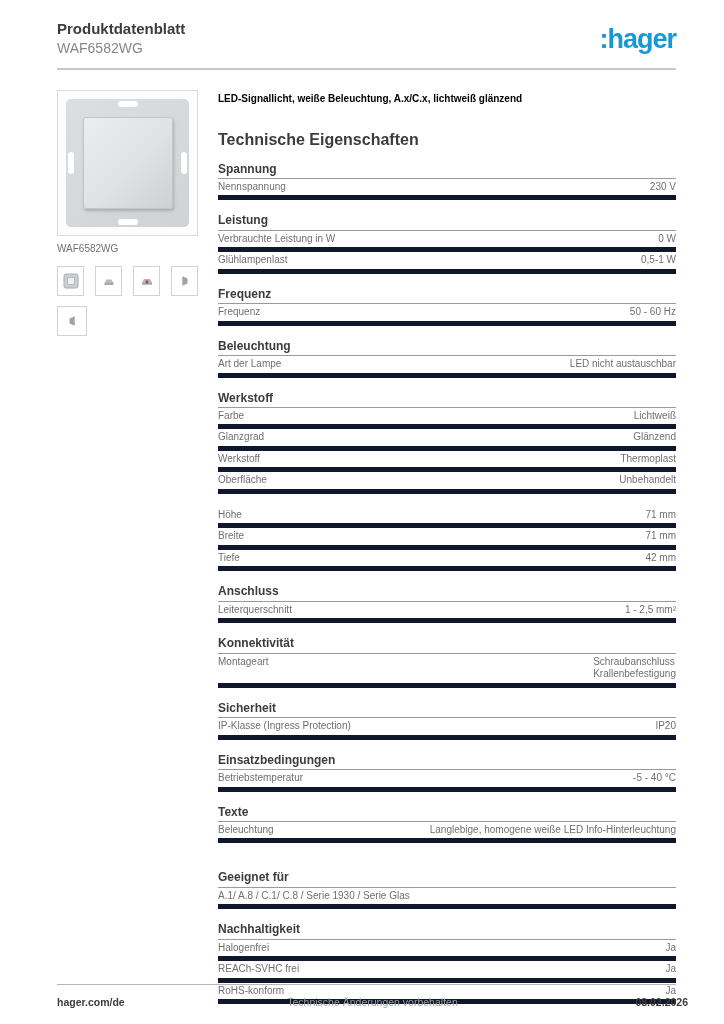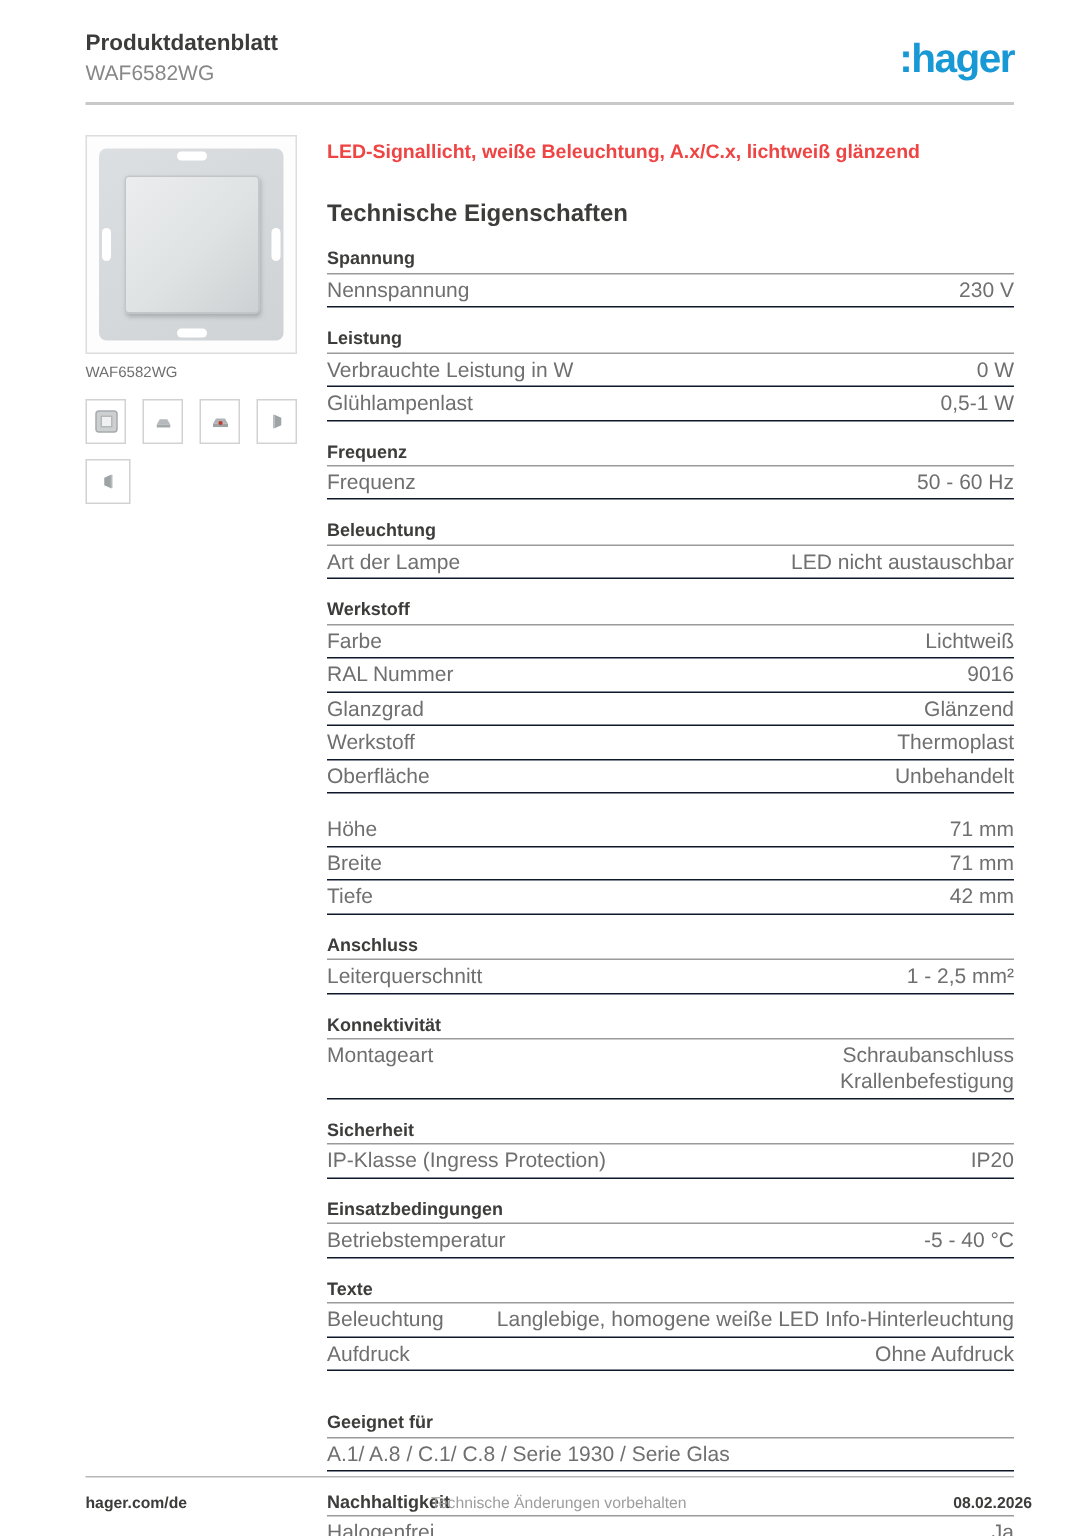--- a/index.html
+++ b/index.html
@@ -38,32 +38,32 @@
             box-shadow:1px 2px 3px rgba(120,125,128,.45); }
   .img-caption { margin-top:7px; font-size:10px; color:#706f6f; }
 
   
   .icon-grid { margin-top:12px; }
   .icon-row { display:flex; gap:11px; margin-bottom:10px; }
   .icon-box { width:28px; height:28px; border:1px solid #d2d2d2; background:#ffffff;
               display:flex; align-items:center; justify-content:center; }
 
   
-  .main-title { font-size:13px; font-weight:bold; color:#ef4444; margin:3px 0 0; line-height:1.25; }
+  .main-title { font-size:10px; font-weight:bold; color:#000000; margin:3px 0 0; line-height:1.25; }
   .sub-title  { font-size:16px; font-weight:bold; color:#3c3c3b; margin-top:25px; }
   .sections { margin-top:13px; }
   .spec-section { margin-bottom:13px; }
   .spec-section.gap-before { margin-top:27px; }
   .spec-section h3 { margin:0; font-size:12px; font-weight:bold; color:#3c3c3b;
                      padding-bottom:2px; border-bottom:1px solid #9a9a99; line-height:1.2; }
   .spec-row { display:flex; justify-content:space-between; align-items:flex-start;
-              font-size:14px; color:#706f6f; padding:2px 0 2px; border-bottom:1px solid #0f172a;
+              font-size:10px; color:#706f6f; padding:2px 0 2px; border-bottom:5px solid #0f172a;
               line-height:1.25;gap:12px; }
   .spec-row .lbl { text-align:left; }
-  .spec-row .val { text-align:right; white-space:pre-line; margin-left:12px; }
+  .spec-row .val { text-align:left; white-space:pre-line; margin-left:12px; }
 
   
   .footer-rule { position:absolute; bottom:39px; left:57px; right:48px; height:1px; background:#b7b7b7; }
   .footer { position:absolute; bottom:16px; left:57px; right:36px; display:flex; font-size:10.5px; }
   .footer .f-left  { flex:1; text-align:left;  font-weight:bold; color:#3c3c3b; }
   .footer .f-mid   { flex:2; text-align:center; color:#9d9d9c; }
   .footer .f-right { flex:1; text-align:right; font-weight:bold; color:#3c3c3b; }
 </style>
 </head>
 <body>
@@ -177,24 +177,20 @@
             </div>
   </div>
           <div class="spec-section">
     <h3>Werkstoff</h3>
     <div>
               <div class="spec-row">
     <span class="lbl">Farbe</span>
     <span class="val">Lichtweiß</span>
   </div>
               <div class="spec-row">
-    <span class="lbl">RAL Nummer</span>
-    <span class="val">9016</span>
-  </div>
-              <div class="spec-row">
     <span class="lbl">Glanzgrad</span>
     <span class="val">Glänzend</span>
   </div>
               <div class="spec-row">
     <span class="lbl">Werkstoff</span>
     <span class="val">Thermoplast</span>
   </div>
               <div class="spec-row">
     <span class="lbl">Oberfläche</span>
     <span class="val">Unbehandelt</span>
@@ -253,24 +249,20 @@
     <span class="val">-5 - 40 °C</span>
   </div>
             </div>
   </div>
           <div class="spec-section">
     <h3>Texte</h3>
     <div>
               <div class="spec-row">
     <span class="lbl">Beleuchtung</span>
     <span class="val">Langlebige, homogene weiße LED Info-Hinterleuchtung</span>
-  </div>
-              <div class="spec-row">
-    <span class="lbl">Aufdruck</span>
-    <span class="val">Ohne Aufdruck</span>
   </div>
             </div>
   </div>
           <div class="spec-section gap-before">
     <h3>Geeignet für</h3>
     <div>
               <div class="spec-row">
     <span class="lbl">A.1/ A.8 / C.1/ C.8 / Serie 1930 / Serie Glas</span>
     <span class="val"></span>
   </div>

